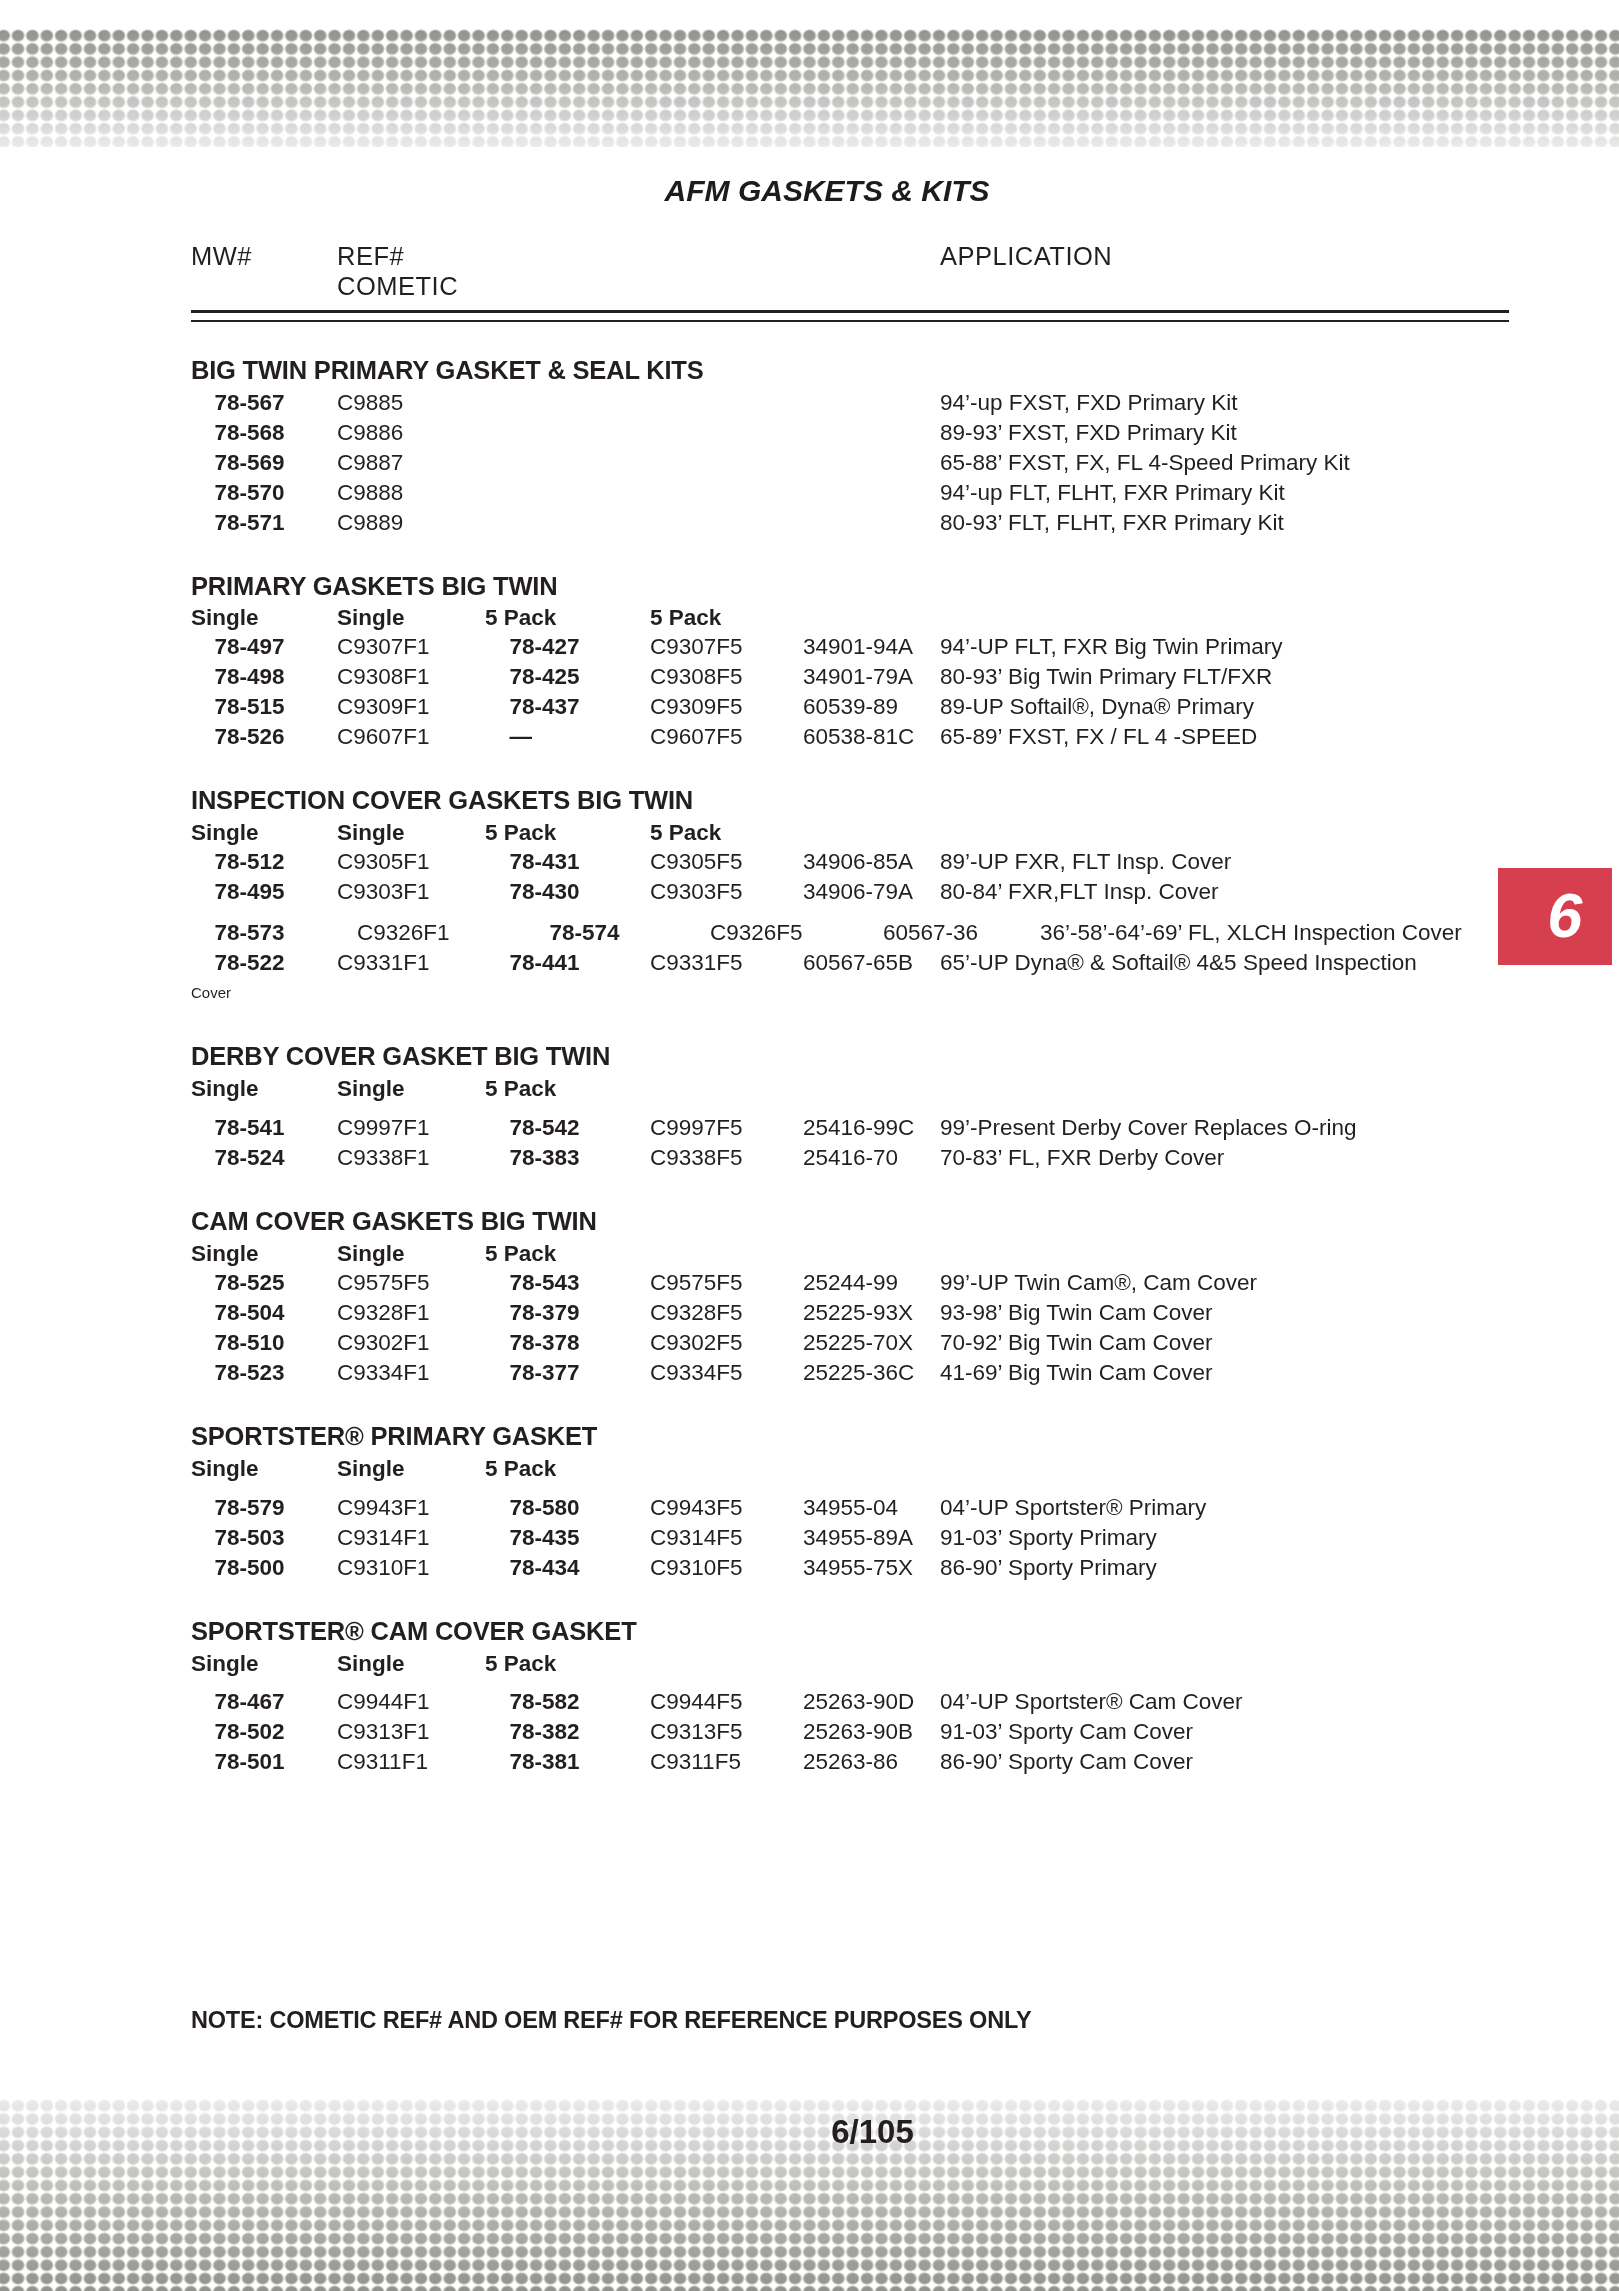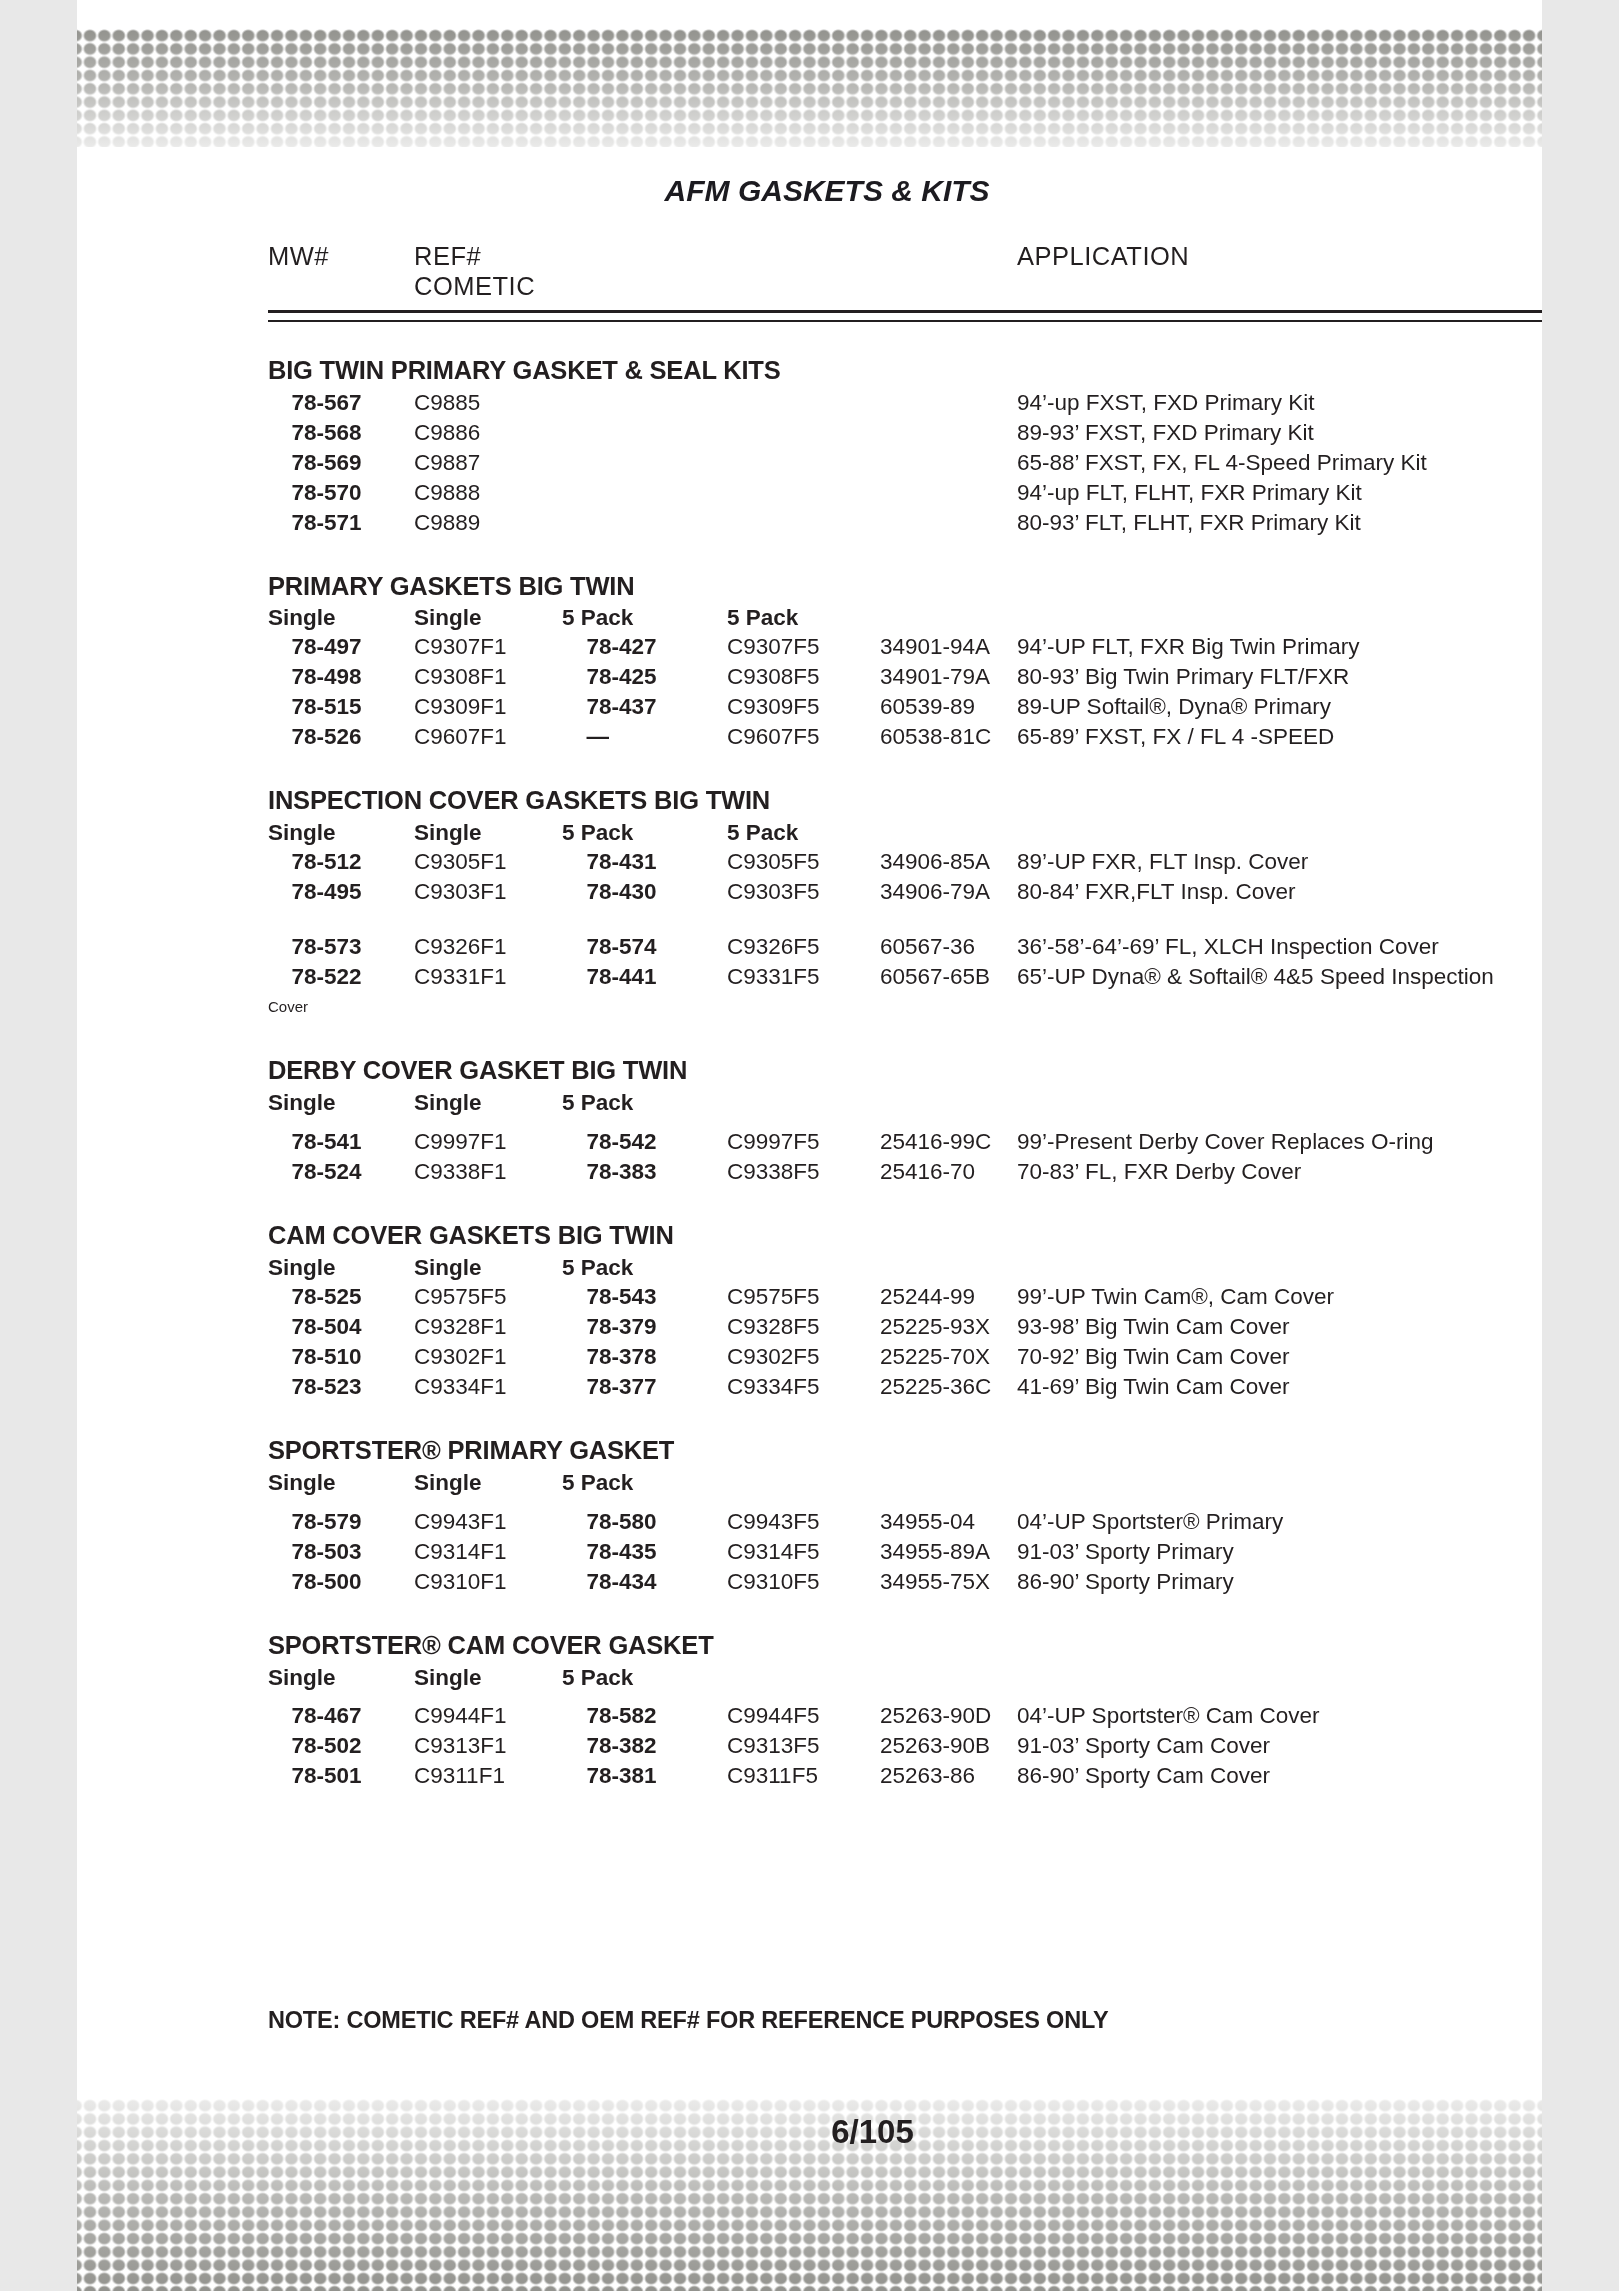--- a/index.html
+++ b/index.html
@@ -1,17 +1,17 @@
 <!DOCTYPE html>
 <html><head>
 <meta charset="utf-8">
 <style>
   html,body{margin:0;padding:0;background:#e8e8e8;}
   .page{
-    position:relative;width:1465px;height:2292px;background:#ffffff;
+    position:relative;width:1619px;height:2292px;background:#ffffff;
     font-family:"Liberation Sans",sans-serif;color:#231f20;overflow:hidden;
     margin:0 auto;
   }
   
   .halftone{
     position:absolute;left:0;width:100%;
     background-image:radial-gradient(closest-side,#8d8d88 72%,rgba(141,141,136,0) 100%);
     background-size:14.4px 13.3px;
     background-position:center top;
   }
@@ -42,21 +42,21 @@
   
   .sec{margin-top:33px;}
   .sec h2{font-size:25.5px;line-height:30px;font-weight:bold;margin:0 0 2.9px 0;letter-spacing:-0.2px;}
   .packs{font-weight:bold;font-size:22.5px;line-height:29px;}
   .pk1{grid-column:1;}
   .pk2{grid-column:2;}
   .pk3{grid-column:3;}
   .pk4{grid-column:4;}
   .sec.hdr-gap .packs{margin-bottom:9.8px;}
   .row{font-size:22.5px;line-height:30px;}
-  .row.gap-before{margin-top:25px;}
+  .row.gap-before{margin-top:11px;gap:20px;}
   .c-mw{grid-column:1;font-weight:bold;padding-left:23.5px;}
   .c-cometic{grid-column:2;}
   .c-mw5{grid-column:3;font-weight:bold;padding-left:24.5px;}
   .c-cometic5{grid-column:4;}
   .c-oem{grid-column:5;}
   .c-app{grid-column:6;}
   .cont{font-size:15px;line-height:30px;}
   
   .tab6{
     position:absolute;top:868px;left:1498px;width:114px;height:97px;

